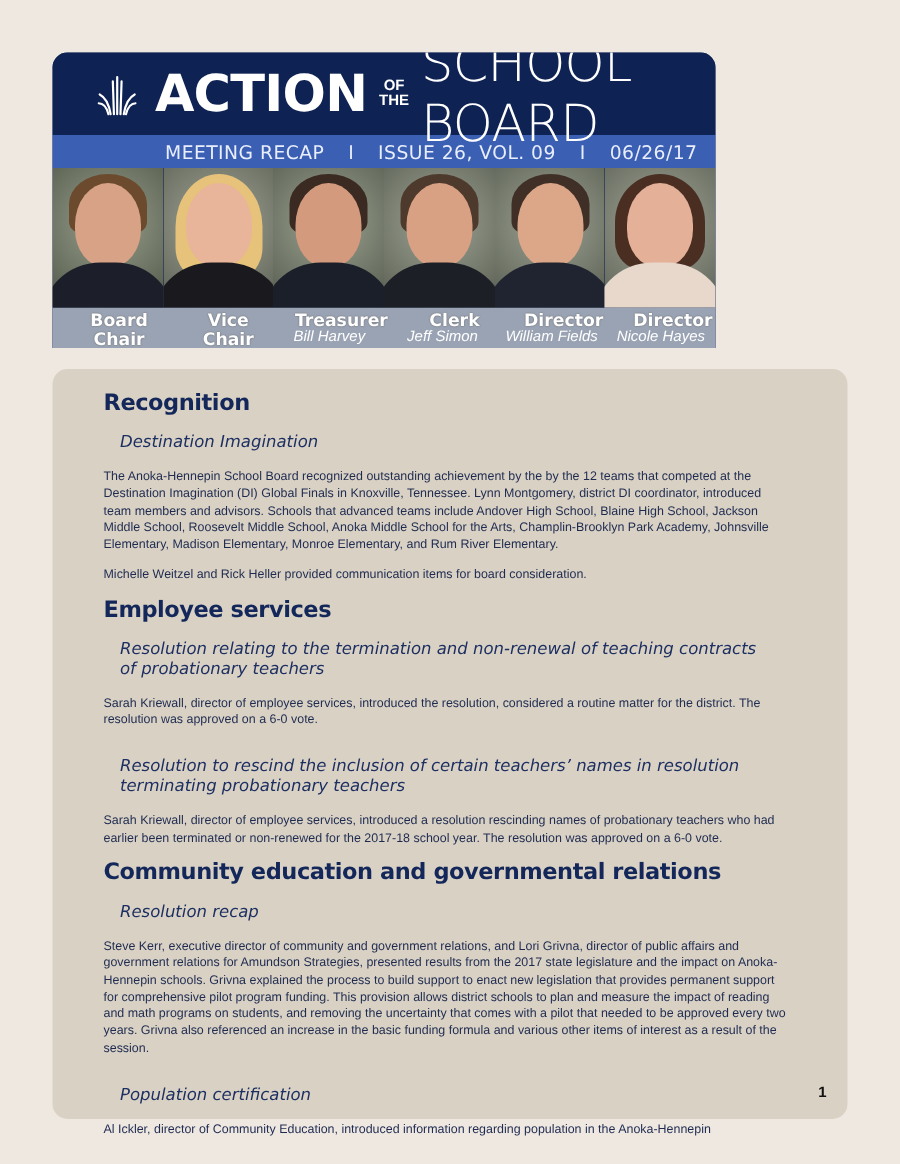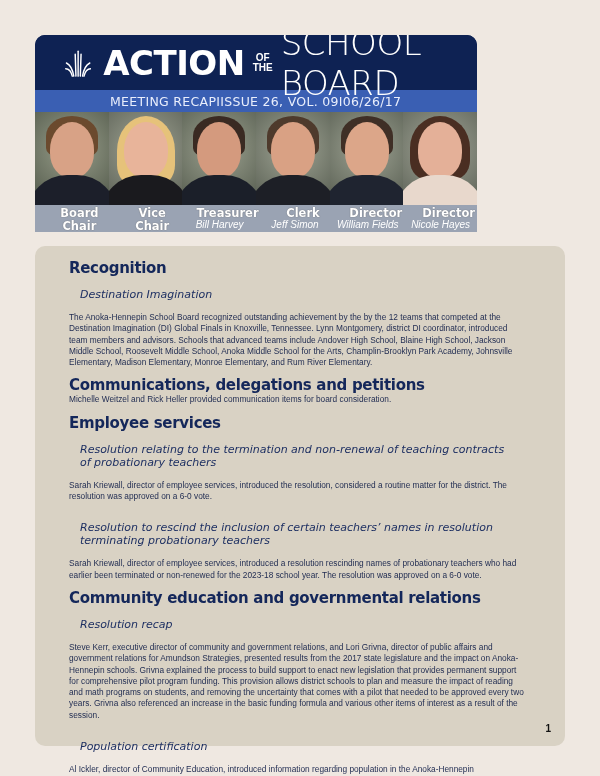--- a/index.html
+++ b/index.html
@@ -22,21 +22,21 @@
     display: flex; align-items: center;
     padding-left: 30px;
     color: #fff;
   }
   .logo { width: 36px; height: 40px; margin-right: 12px; }
   .title-action { font-family: "DejaVu Sans", sans-serif; font-weight: bold; font-size: 34px; letter-spacing: -0.5px; }
   .title-of { display: flex; flex-direction: column; font-weight: bold; font-size: 10px; line-height: 10px; margin: 0 8px 0 8px; text-align: center; }
   .title-school { font-family: "DejaVu Sans", sans-serif; font-size: 34px; font-weight: 200; letter-spacing: -0.5px; }
   .sub-bar {
     height: 22px; background: #3a5fb3; color: #e9eefc;
-    display: flex; align-items: center; 
+    display: flex; align-items: center; justify-content: space-between;
     padding: 0 12px 0 75px;
     font-family: "DejaVu Sans", sans-serif; font-size: 12.5px; letter-spacing: 0.3px;
   }
   .photos { display: flex; height: 93px; }
   .photo { flex: 1; position: relative; overflow: hidden; }
   .photo .bg { position: absolute; inset: 0; }
   .photo .head {
     position: absolute; left: 50%; top: 10px; transform: translateX(-50%);
     width: 44px; height: 56px; border-radius: 50% 50% 45% 45%;
   }
@@ -163,30 +163,29 @@
     </div>
   </div>
 </div>
 
 <div class="content">
   <h2 class="section-title">Recognition</h2>
   <p class="sub-title">Destination Imagination</p>
   <p class="para">The Anoka-Hennepin School Board recognized outstanding achievement by the by the 12 teams that competed at the Destination Imagination (DI) Global Finals in Knoxville, Tennessee. Lynn Montgomery, district DI coordinator, introduced  team members and advisors. Schools that advanced teams include Andover High School, Blaine High School, Jackson Middle School, Roosevelt Middle School, Anoka Middle School for the Arts, Champlin-Brooklyn Park Academy, Johnsville Elementary, Madison Elementary, Monroe Elementary, and Rum River Elementary.</p>
 
   <div class="gap-md"></div>
-  <h2 class="section-title">Communications, delegations and petitions</h2>
   <p class="para">Michelle Weitzel and Rick Heller provided communication items for board consideration.</p>
 
   <div class="gap-md"></div>
   <h2 class="section-title">Employee services</h2>
   <p class="sub-title">Resolution relating to the termination and non-renewal of teaching contracts of probationary teachers</p>
   <p class="para">Sarah Kriewall, director of employee services, introduced the resolution,  considered a routine matter for the district. The resolution was approved on a 6-0 vote.</p>
   <div class="gap-sm"></div>
   <p class="sub-title">Resolution to rescind the inclusion of certain teachers’ names in resolution terminating probationary teachers</p>
-  <p class="para">Sarah Kriewall, director of employee services, introduced a resolution rescinding names of probationary teachers who had earlier been terminated or non-renewed for the 2023-18 school year. The resolution was approved on a 6-0 vote.</p>
+  <p class="para">Sarah Kriewall, director of employee services, introduced a resolution rescinding names of probationary teachers who had earlier been terminated or non-renewed for the 2017-18 school year. The resolution was approved on a 6-0 vote.</p>
 
   <div class="gap-md"></div>
   <h2 class="section-title">Community education and governmental relations</h2>
   <p class="sub-title">Resolution recap</p>
   <p class="para">Steve Kerr, executive director of community and government relations, and Lori Grivna, director of public affairs and government relations for Amundson Strategies, presented results from the 2017 state legislature and the impact on Anoka-Hennepin schools. Grivna explained the process to build support to enact new legislation that provides permanent support for comprehensive pilot program funding. This provision allows district schools to plan and measure the impact of reading and math programs on students, and removing the uncertainty that comes with a pilot that needed to be approved every two years. Grivna also referenced an increase in the basic funding formula and various other items of interest as a result of the session.</p>
   <div class="gap-sm"></div>
   <p class="sub-title">Population certification</p>
   <p class="para">Al Ickler, director of Community Education, introduced information regarding population in the Anoka-Hennepin</p>
 
   <div class="page-num">1</div>

